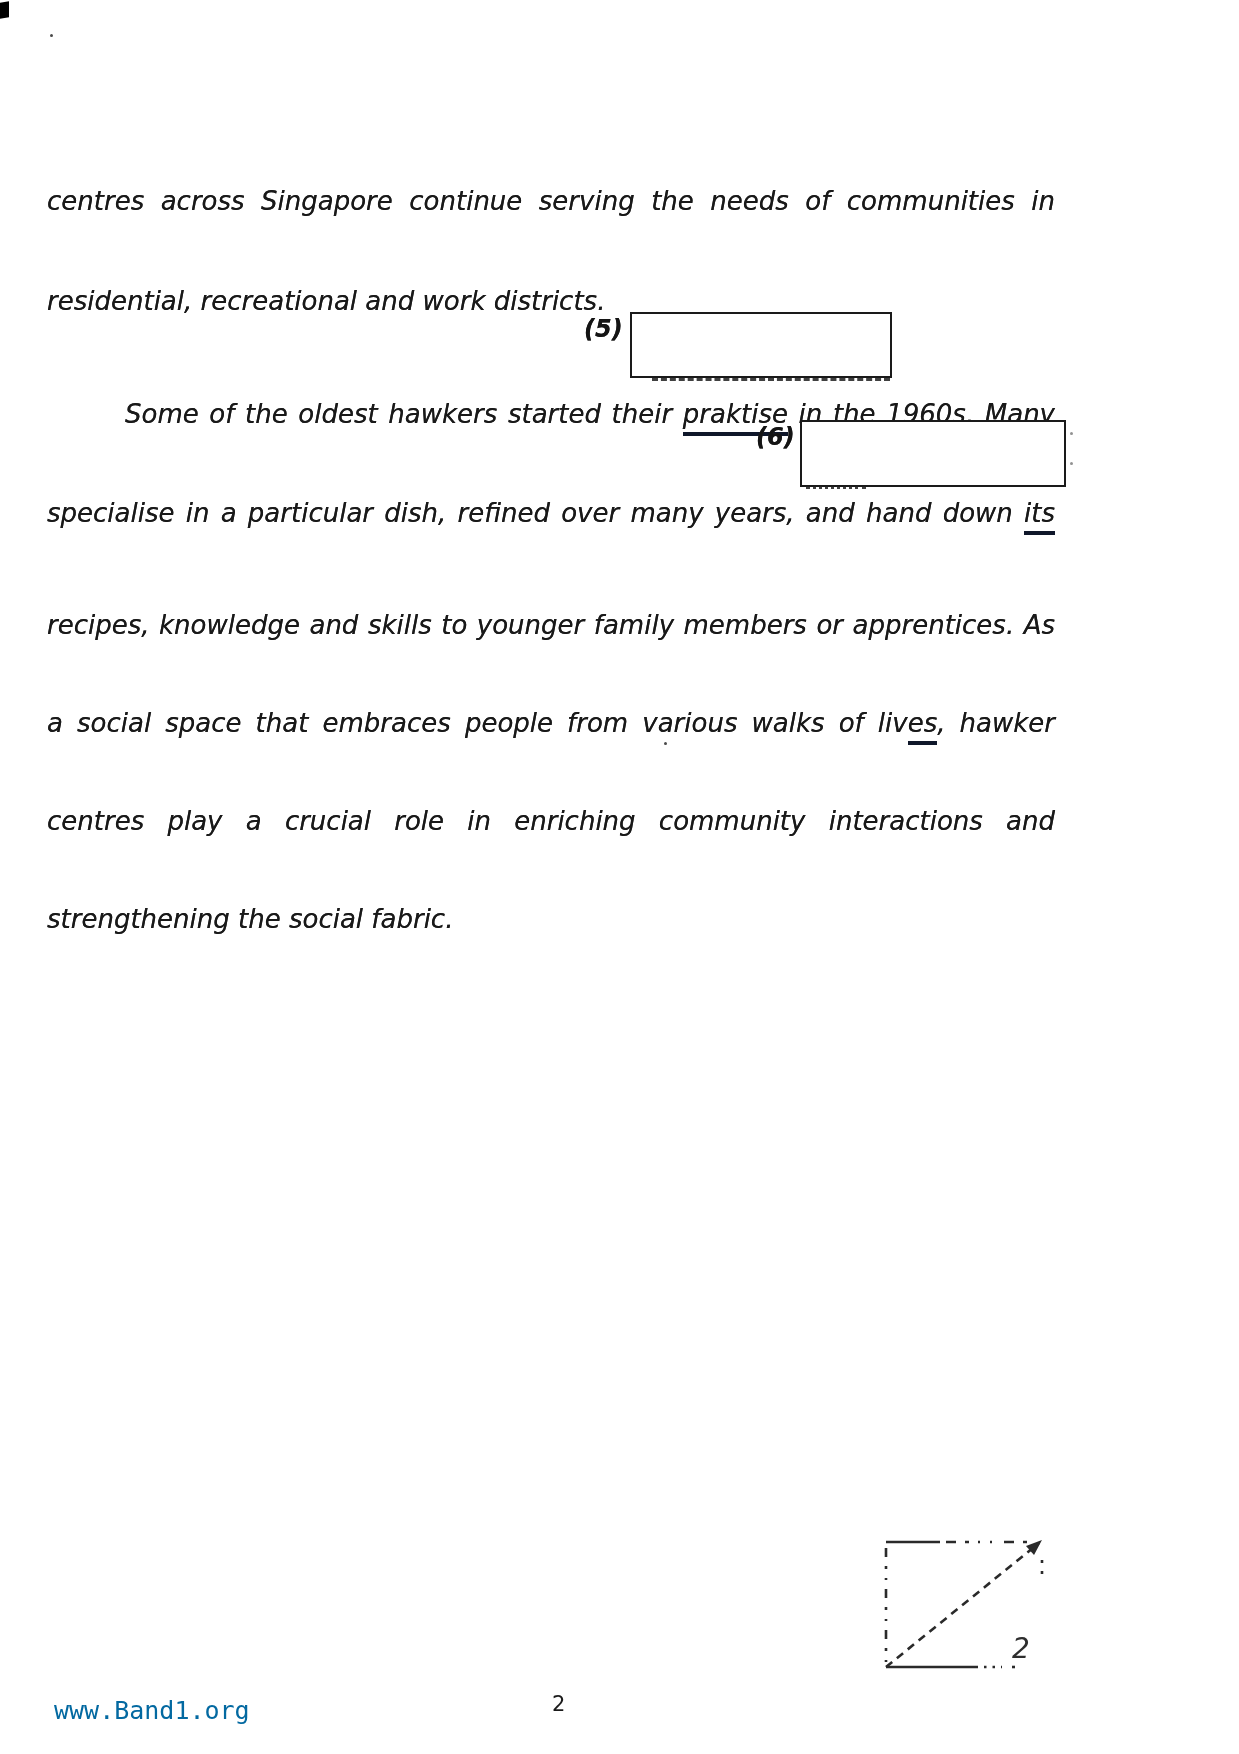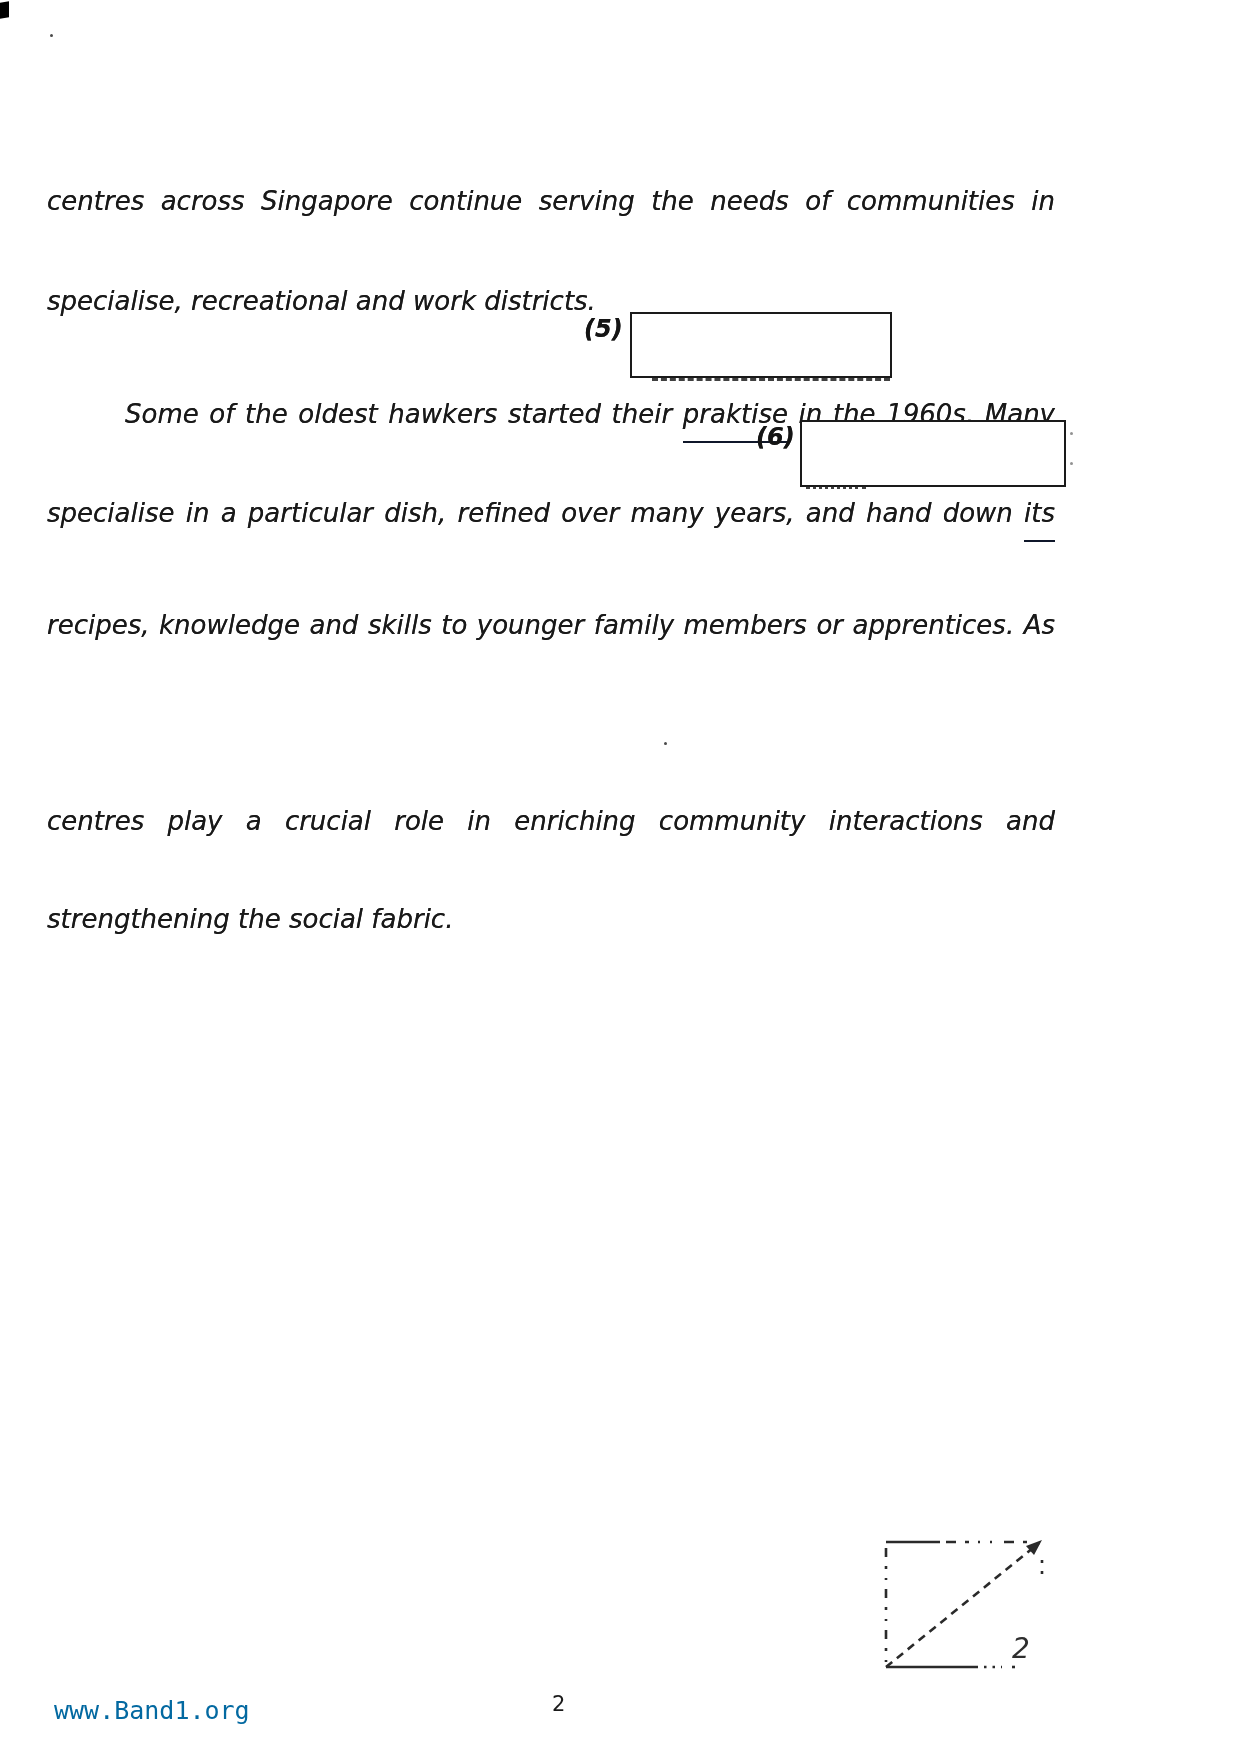--- a/index.html
+++ b/index.html
@@ -20,21 +20,21 @@
     font-style: italic;
     font-size: 26px;
     line-height: 34px;
     color: #191919;
     text-shadow: 0 0 0.5px #333;
     white-space: normal;
     text-align: justify;
   }
   .pline.just { text-align-last: justify; }
   .pline.indent { text-indent: 78px; }
-  .pline .u { border-bottom: 2px solid #0f172a; padding-bottom: 12px; }
+  .pline .u { border-bottom: 4px solid #0f172a; padding-bottom: 3px; }
 
   
   .marker-label {
     position: absolute;
     font-style: italic;
     font-weight: bold;
     font-size: 24px;
     color: #141414;
     text-shadow: 0 0 0.5px #333;
   }
@@ -111,24 +111,25 @@
 
 <div class="page">
 
   <div class="corner-mark"></div>
   <div class="speck" style="left:50px; top:34px;"></div>
   <div class="speck" style="left:664px; top:742px;"></div>
   <div class="speck" style="left:1070px; top:432px; opacity:.6;"></div>
   <div class="speck" style="left:1070px; top:462px; opacity:.6;"></div>
 
   <div class="pline just" style="top:184px;"><span>centres across Singapore continue serving the needs of communities in</span></div>
-  <div class="pline" style="top:284px;"><span>specialise, recreational and work districts.</span></div>
+  <div class="pline" style="top:284px;"><span>residential, recreational and work districts.</span></div>
   <div class="pline just indent" style="top:397px;"><span>Some of the oldest hawkers started their </span><span class="u">praktise</span><span> in the 1960s. Many</span></div>
   <div class="pline just" style="top:496px;"><span>specialise in a particular dish, refined over many years, and hand down </span><span class="u">its</span></div>
   <div class="pline just" style="top:608px;"><span>recipes, knowledge and skills to younger family members or apprentices. As</span></div>
+  <div class="pline just" style="top:706px;"><span>a social space that embraces people from various walks of liv</span><span class="u">es</span><span>, hawker</span></div>
   <div class="pline just" style="top:804px;"><span>centres play a crucial role in enriching community interactions and</span></div>
   <div class="pline" style="top:902px;"><span>strengthening the social fabric.</span></div>
 
   <span class="marker-label" style="left:584px; top:315px;">(5)</span>
   <div class="answer-box" style="left:630px; top:312px; width:258px; height:62px;"></div>
   <div class="box-artifact-dash" style="left:652px; top:378px; width:238px;"></div>
 
   <span class="marker-label" style="left:756px; top:423px;">(6)</span>
   <div class="answer-box" style="left:800px; top:420px; width:262px; height:63px;"></div>
   <div class="box-artifact-dot" style="left:806px; top:486px; width:60px;"></div>

